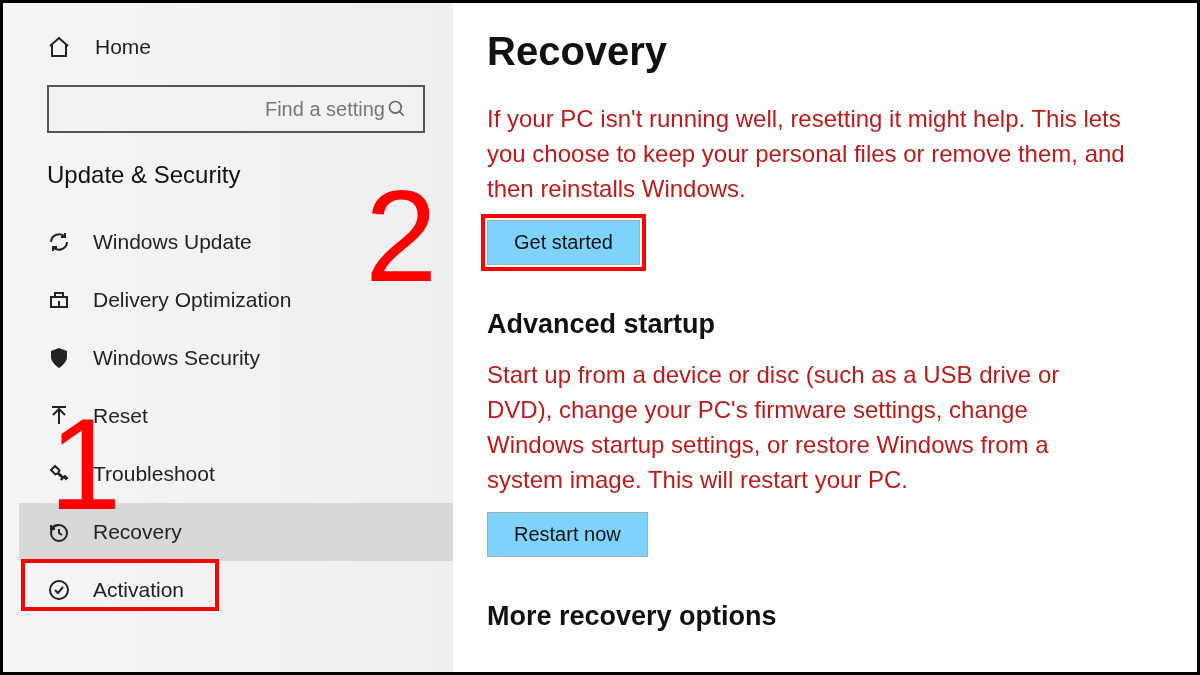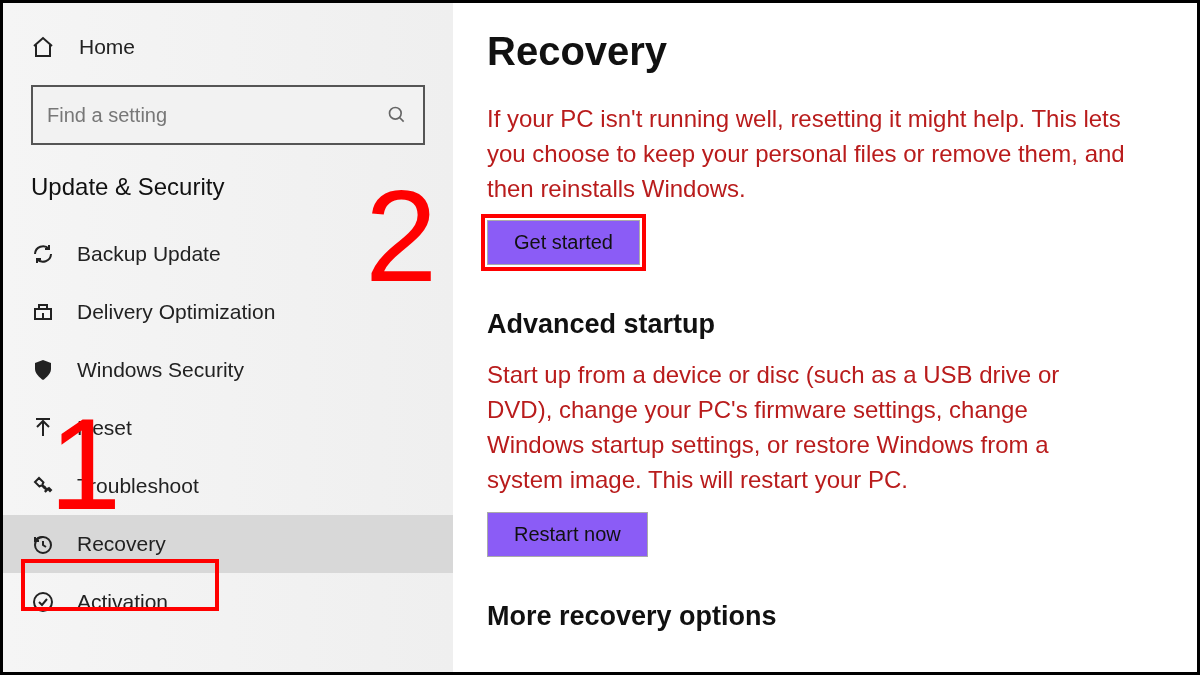--- a/index.html
+++ b/index.html
@@ -16,43 +16,43 @@
       width: 1200px;
       height: 675px;
       border: 3px solid #000;
       display: flex;
       position: relative;
     }
     .sidebar {
       width: 450px;
       background: #f3f3f3;
       background: linear-gradient(to right, #f5f5f5, #efefef);
-      padding: 24px 0 0 0;
+      padding: 24px 0 0 16px;
       display: flex;
       flex-direction: column;
     }
     .home-row {
       display: flex;
       align-items: center;
       gap: 24px;
       padding: 8px 28px 18px 28px;
       cursor: pointer;
     }
     .home-label {
       font-size: 21px;
       color: #222;
     }
     .search-box {
       margin: 8px 28px 18px 28px;
       border: 2px solid #555;
-      height: 60px;
+      height: 48px;
       display: flex;
       align-items: center;
       padding: 0 14px;
-      justify-content: space-between;
+      justify-content: flex-end;
       background: #f2f2f2;
     }
     .search-placeholder {
       color: #777;
       font-size: 20px;
     }
     .category-title {
       font-weight: 400;
       font-size: 24px;
       padding: 10px 28px 24px 28px;
@@ -90,21 +90,21 @@
       margin-bottom: 18px;
     }
     .section-desc {
       font-size: 24px;
       color: #b91c1c;
       line-height: 1.45;
       max-width: 640px;
       margin-bottom: 14px;
     }
     .btn {
-      background: #8b5cf6;
+      background: #7dd3fc;
       border: 1px solid #aaa;
       padding: 10px 26px;
       font-size: 20px;
       color: #111;
       cursor: pointer;
       display: inline-block;
     }
     .section {
       margin-bottom: 44px;
     }
@@ -165,21 +165,21 @@
 
     <div class="nav-item">
       <span class="icon">
         <svg width="24" height="24" viewBox="0 0 24 24" fill="none" stroke="#222" stroke-width="2">
           <path d="M4 12a8 8 0 0 1 14-5"></path>
           <polyline points="18 3 18 7 14 7"></polyline>
           <path d="M20 12a8 8 0 0 1-14 5"></path>
           <polyline points="6 21 6 17 10 17"></polyline>
         </svg>
       </span>
-      <span>Backup Update</span>
+      <span>Windows Update</span>
     </div>
 
     <div class="nav-item">
       <span class="icon">
         <svg width="24" height="24" viewBox="0 0 24 24" fill="none" stroke="#222" stroke-width="2">
           <rect x="4" y="9" width="16" height="10"></rect>
           <path d="M8 9 V5 H16 V9"></path>
           <line x1="12" y1="13" x2="12" y2="19"></line>
         </svg>
       </span>

